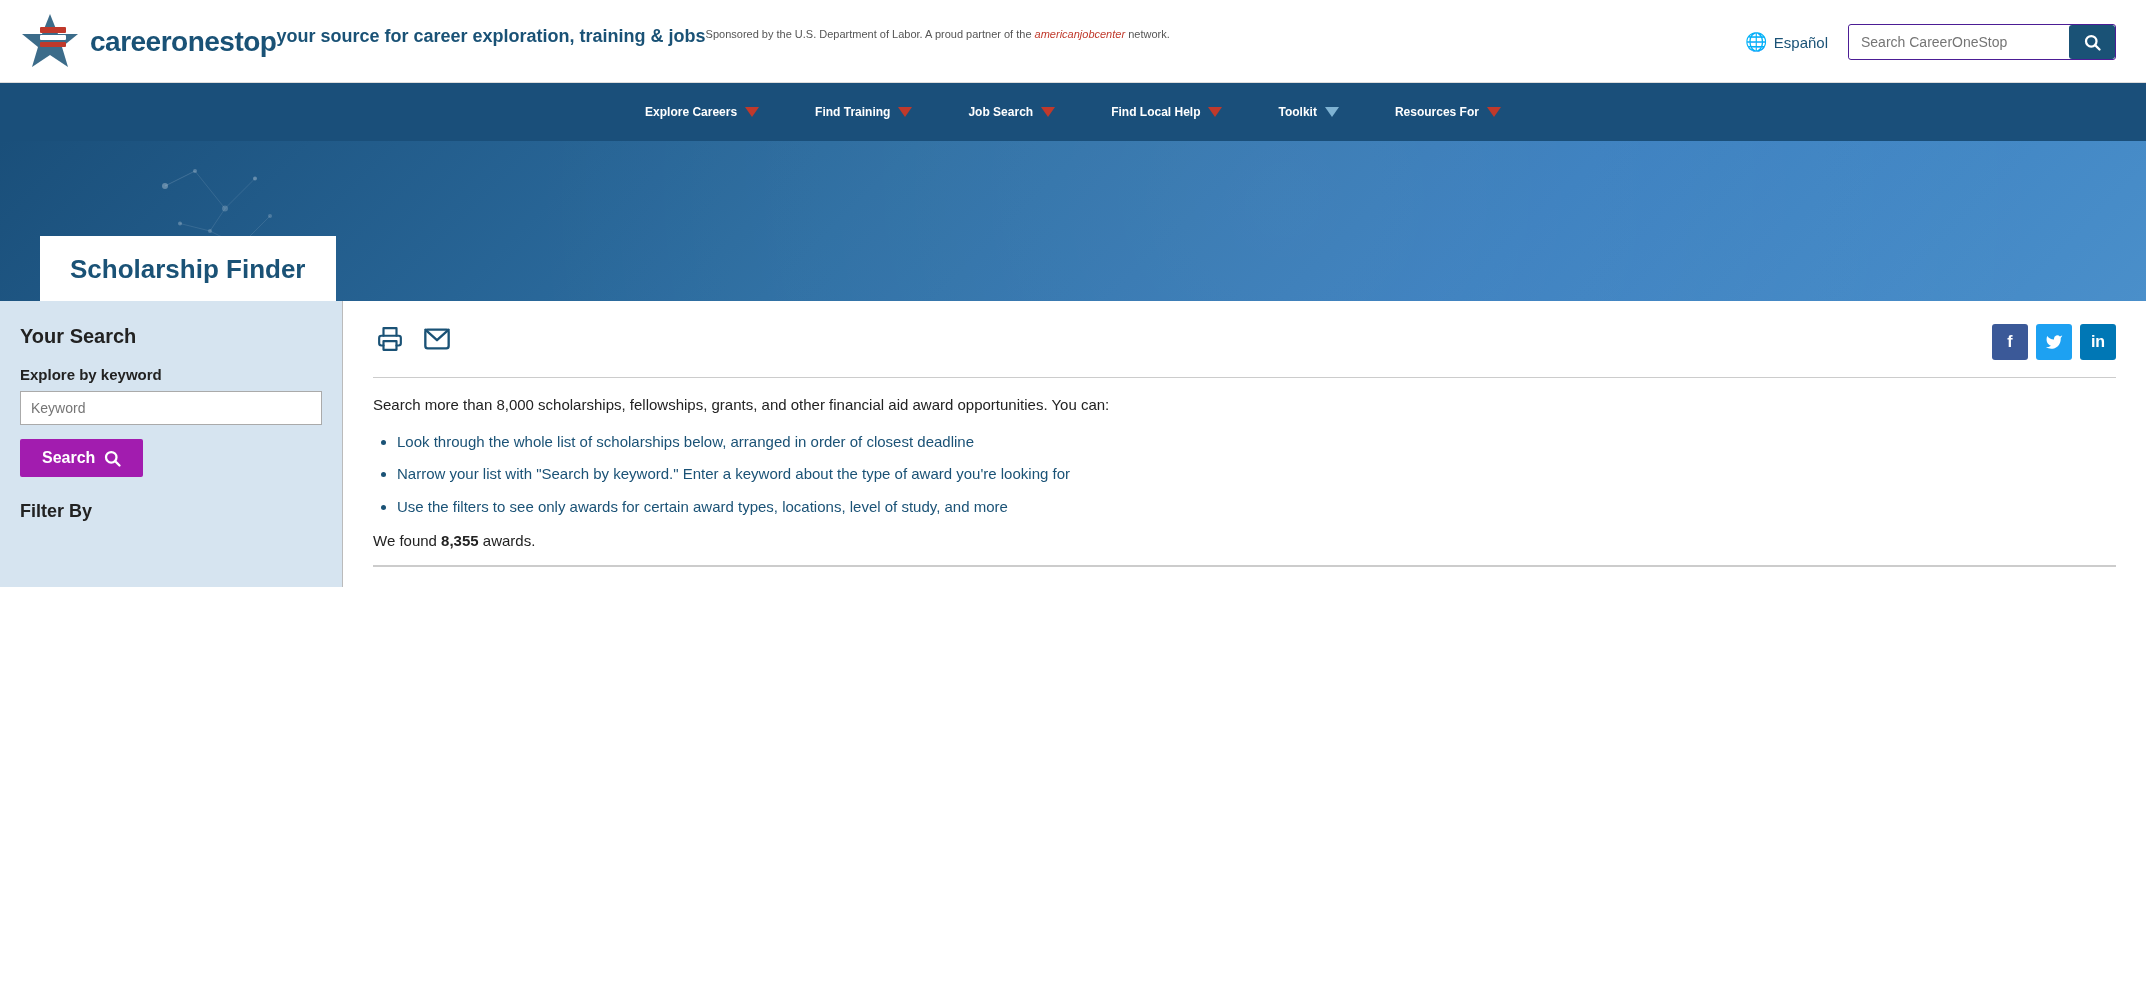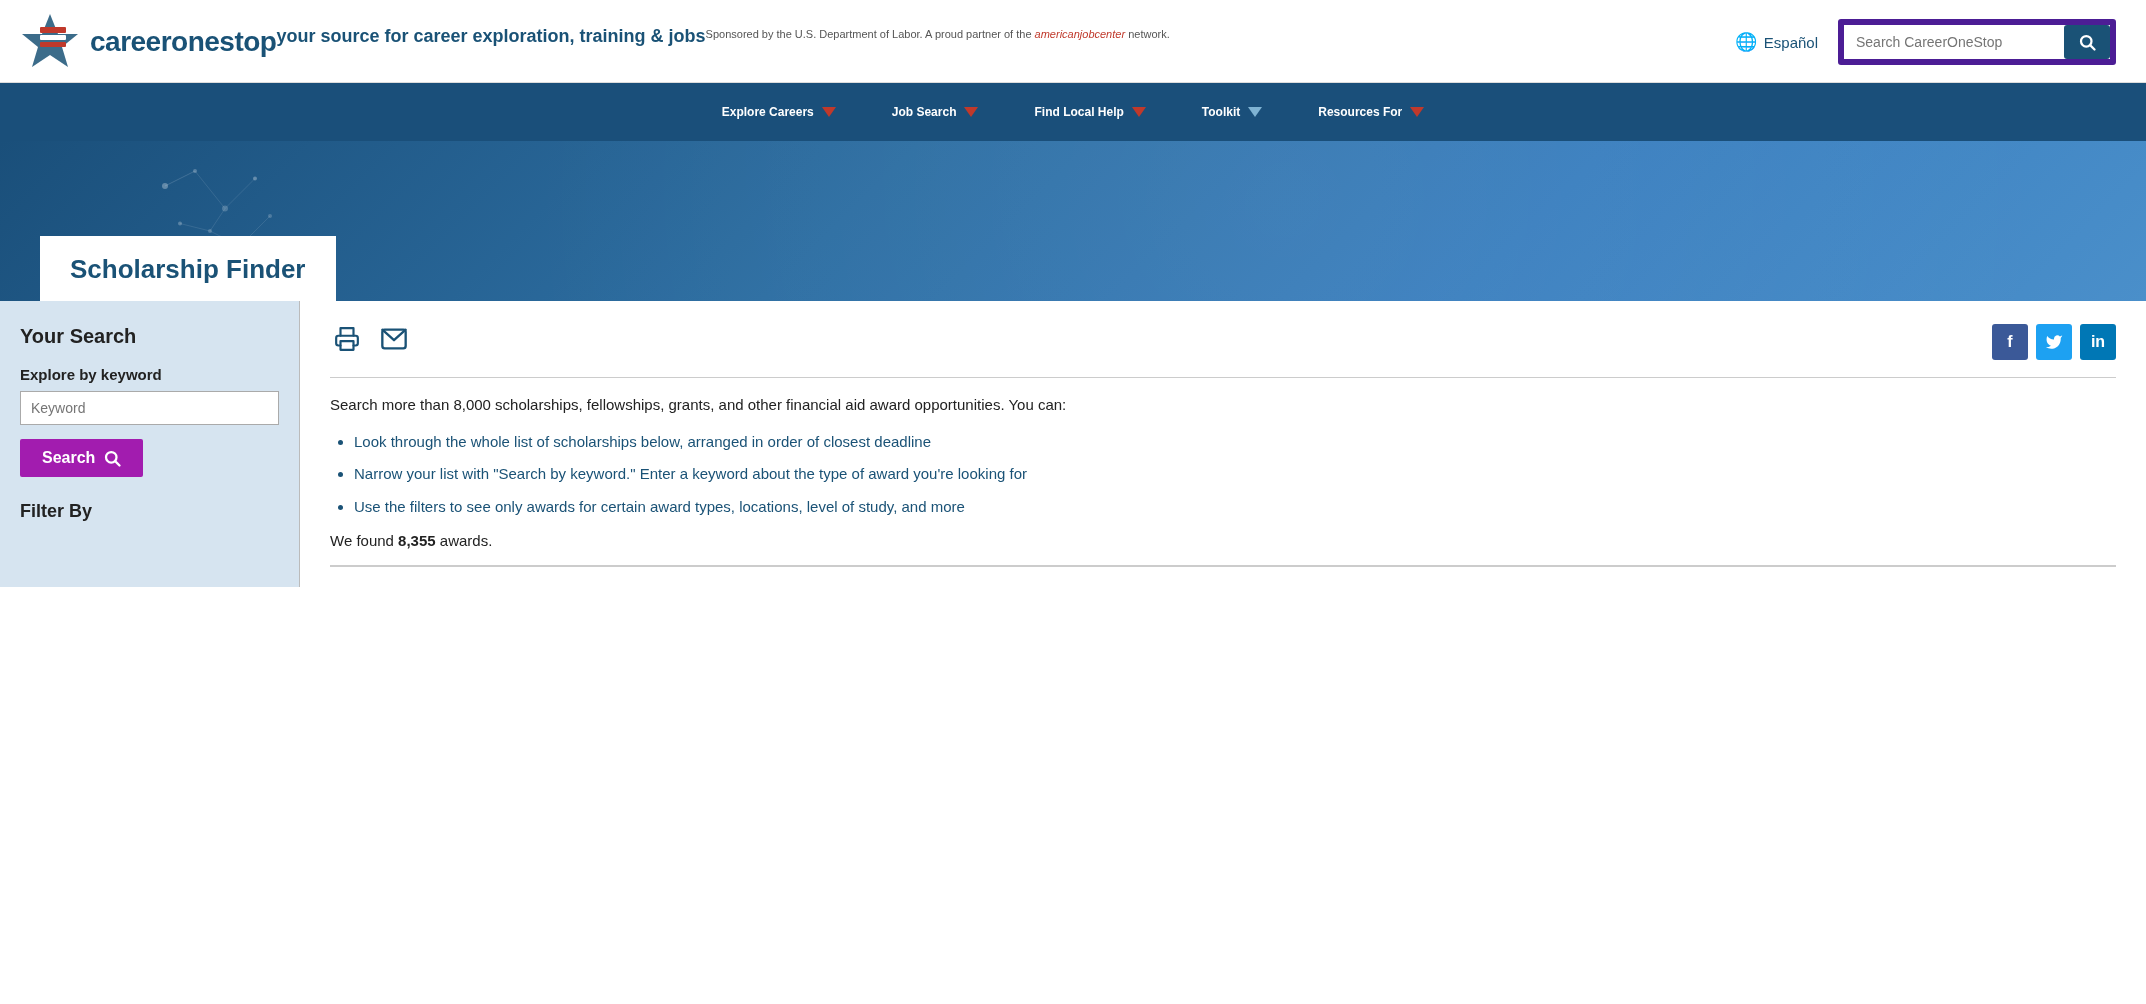--- a/index.html
+++ b/index.html
@@ -55,21 +55,21 @@
       text-decoration: none;
       font-size: 15px;
     }
     .globe-icon {
       font-size: 18px;
       color: #333;
     }
     .search-bar {
       display: flex;
       align-items: center;
-      border: 6px solid #4c1d95;
+      border: 1px solid #4c1d95;
       border-radius: 3px;
       overflow: hidden;
       background: #fff;
     }
     .search-bar input {
       border: none;
       outline: none;
       padding: 8px 12px;
       font-size: 14px;
       width: 220px;
@@ -156,21 +156,21 @@
 
     
     .main-content {
       display: flex;
       gap: 0;
       background: #fff;
     }
 
     
     .sidebar {
-      width: 300px;
+      width: 343px;
       min-width: 280px;
       background: #d6e4f0;
       padding: 24px 20px 20px 20px;
       border-right: 1px solid #bbb;
     }
     .sidebar-title {
       font-size: 20px;
       font-weight: 700;
       color: #222;
       margin-bottom: 18px;
@@ -330,20 +330,24 @@
           <line x1="16.5" y1="16.5" x2="22" y2="22"></line>
         </svg>
       </button>
     </div>
   </div>
 </header>
 
 <nav class="main-nav">
   <a class="nav-item" href="#">
     <span>Explore Careers</span>
+    <span class="nav-arrow-red"></span>
+  </a>
+  <a class="nav-item" href="#">
+    <span>Find Training</span>
     <span class="nav-arrow-red"></span>
   </a>
   <a class="nav-item" href="#">
     <span>Job Search</span>
     <span class="nav-arrow-red"></span>
   </a>
   <a class="nav-item" href="#">
     <span>Find Local Help</span>
     <span class="nav-arrow-red"></span>
   </a>

